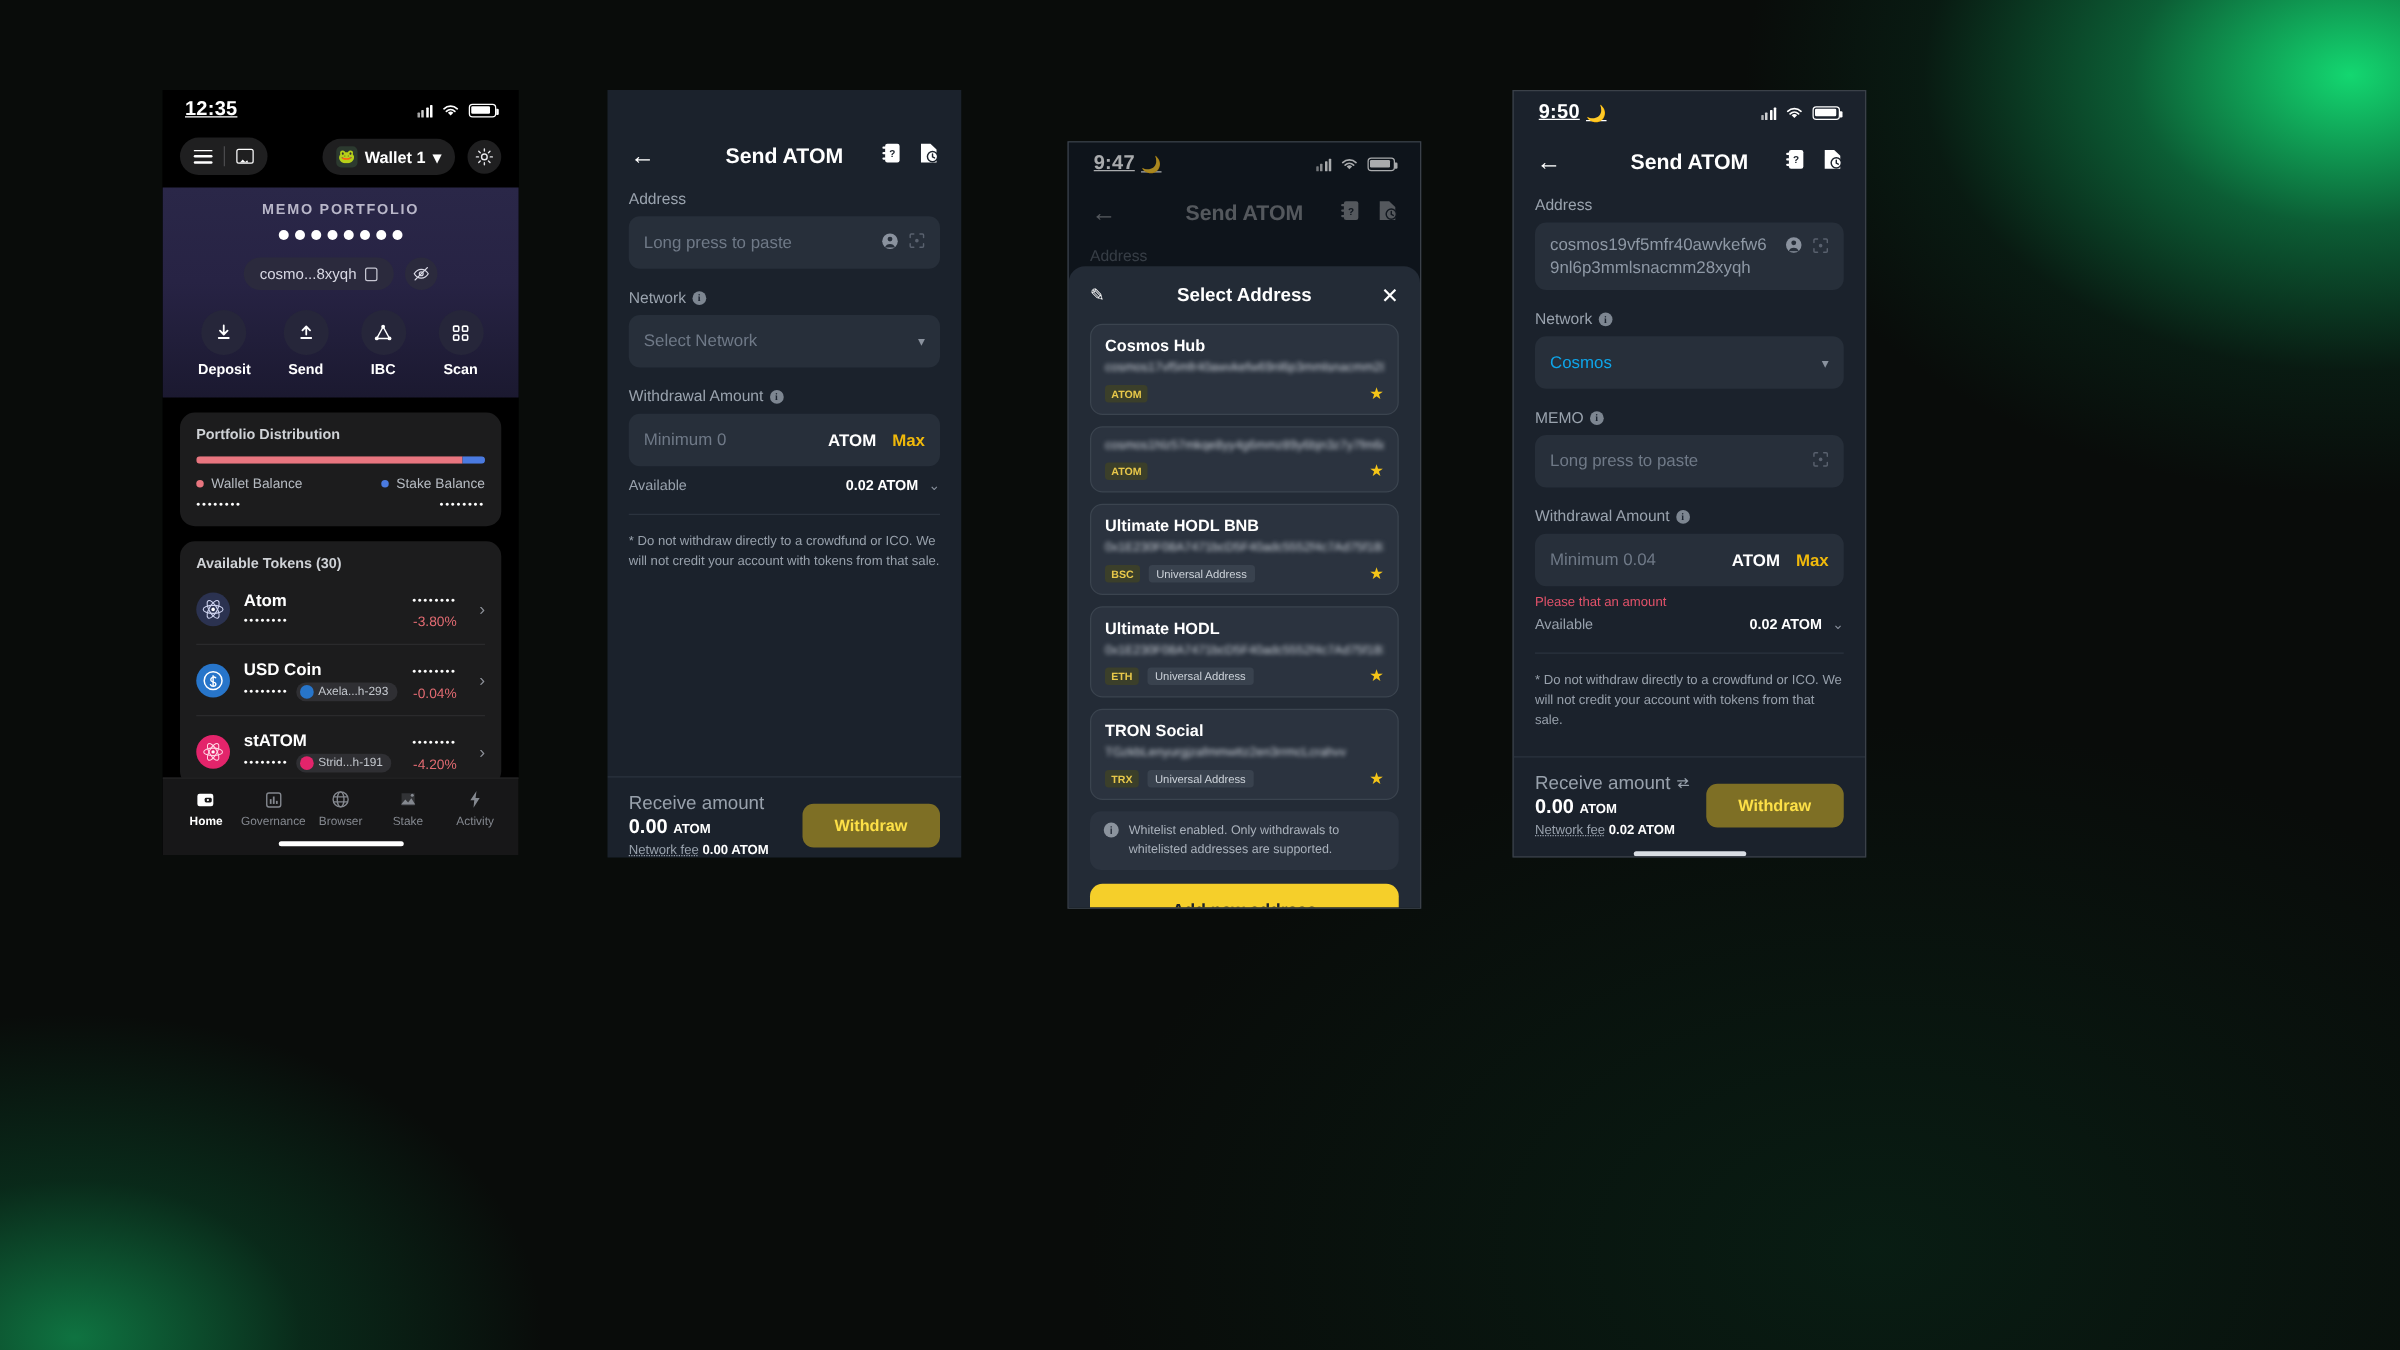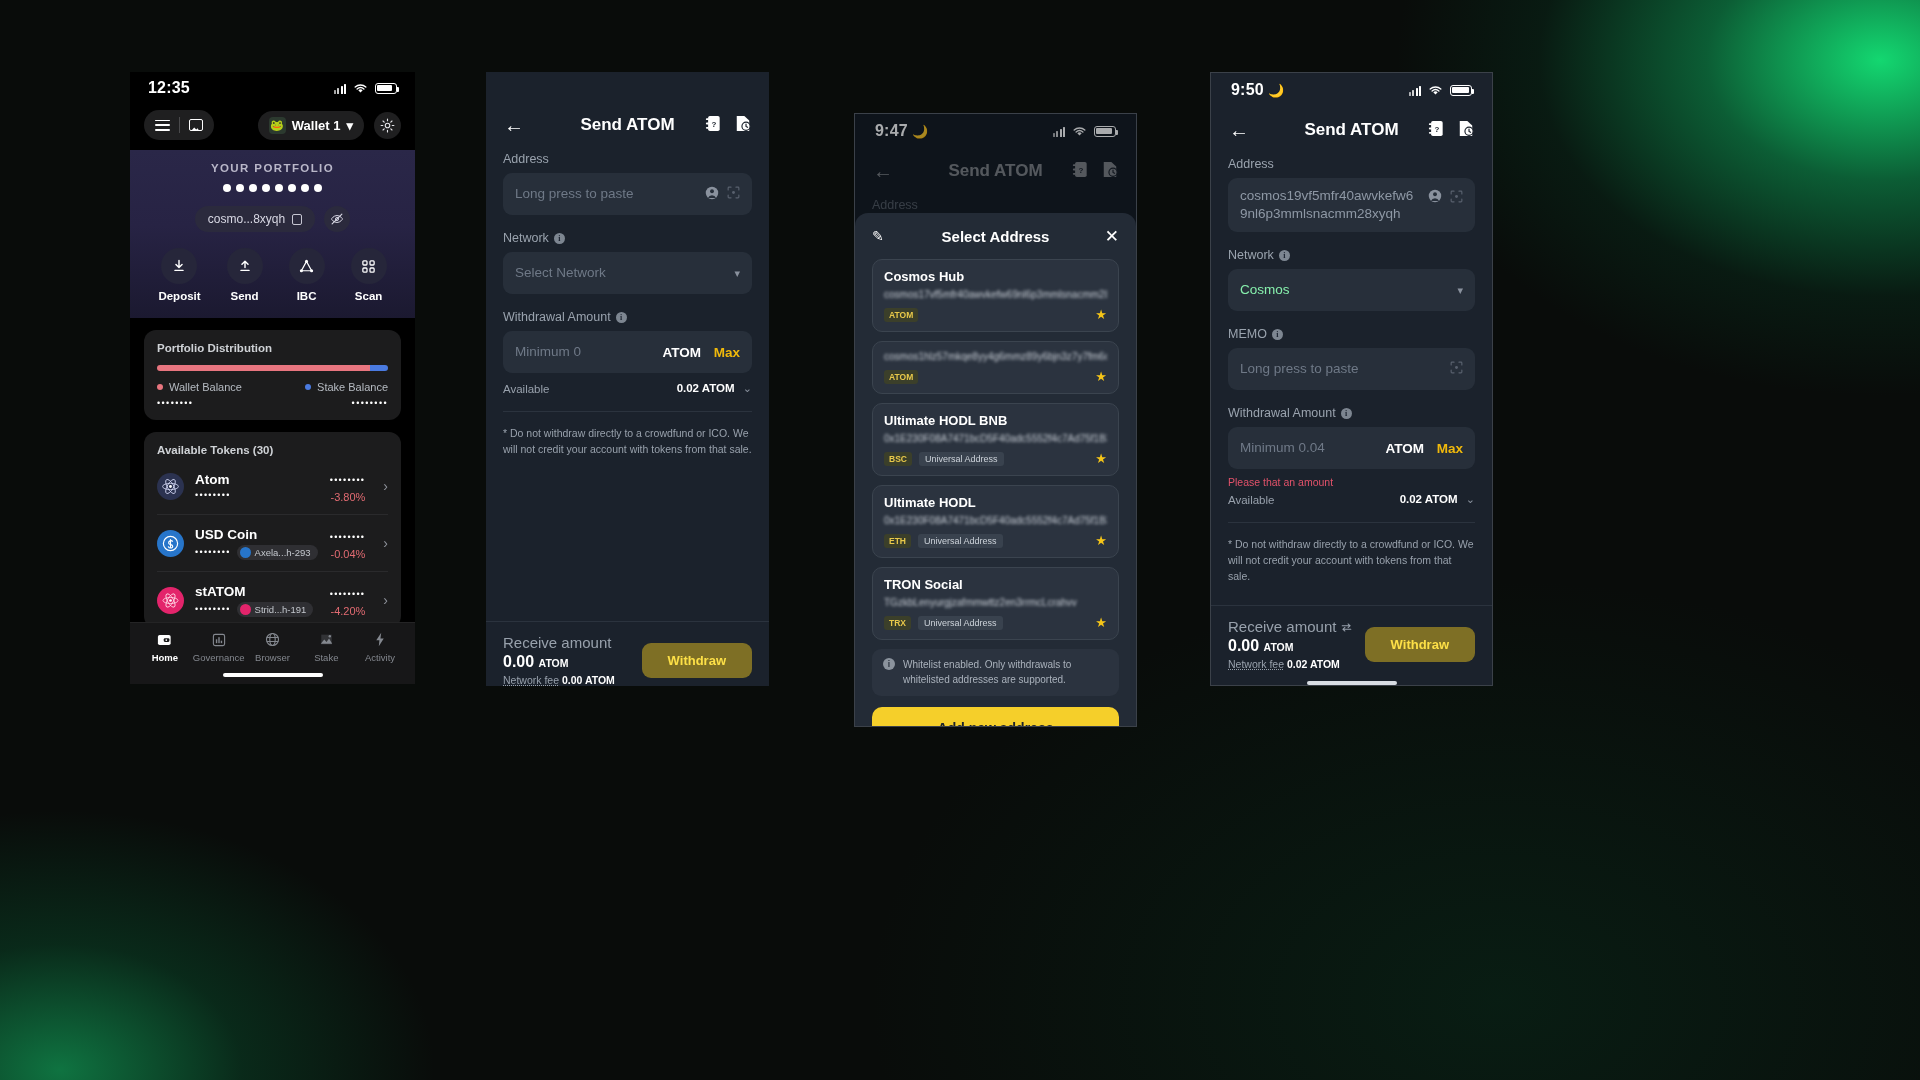--- a/index.html
+++ b/index.html
@@ -27,21 +27,21 @@
     color: #fff;
   }
   .screen { position: absolute; inset: 0; overflow: hidden; }
 
   
   .statusbar {
     display: flex; align-items: center; justify-content: space-between;
     padding: 0 20px;
     height: 34px;
   }
-  .sb-time { font-size: 16px; font-weight: 700; letter-spacing: .2px; display:flex; align-items:center; gap:5px;}
+  .sb-time { font-size: 16px; font-weight: 700; letter-spacing: .2px; display:flex; align-items:center; gap:5px;text-decoration:underline;}
   .sb-right { display: flex; align-items: center; gap: 7px; }
   .sig { display: flex; align-items: flex-end; gap: 1.5px; height: 11px; }
   .sig i { display: block; width: 2px; background: #fff; border-radius: .5px; }
   .sig i:nth-child(1){height:4px;opacity:.65}
   .sig i:nth-child(2){height:6px;opacity:.8}
   .sig i:nth-child(3){height:8px}
   .sig i:nth-child(4){height:10px}
   .batt { width: 22px; height: 11px; border: 1.4px solid #fff; border-radius: 3px; position: relative; padding:1.2px;}
   .batt::after { content:''; position:absolute; right:-3.4px; top:3px; width:2px; height:5px; background:#fff; border-radius:0 1px 1px 0;}
   .batt i { display:block; height:100%; background:#fff; border-radius:1px; }
@@ -231,21 +231,21 @@
           <svg width="15" height="15" viewBox="0 0 20 20">
               <circle cx="10" cy="10" r="3" fill="none" stroke="#e6e6ea" stroke-width="1.5"></circle>
               <g stroke="#e6e6ea" stroke-width="1.5" stroke-linecap="round">
                 <path d="M10 1.5v2.2M10 16.3v2.2M18.5 10h-2.2M3.7 10H1.5M16 4l-1.6 1.6M5.6 14.4 4 16M16 16l-1.6-1.6M5.6 5.6 4 4"></path>
               </g>
             </svg>
         </div>
       </div>
 
       <div class="portfolio">
-        <div class="portfolio-title">YOUR PORTFOLIO</div>
+        <div class="portfolio-title">MEMO PORTFOLIO</div>
         <div class="mask-row">
             <i></i>
             <i></i>
             <i></i>
             <i></i>
             <i></i>
             <i></i>
             <i></i>
             <i></i>
           </div>
@@ -765,21 +765,21 @@
             </span>
           </div>
         </div>
 
         <div class="blk">
           <div class="field-label">
             <span>Network</span>
             <span class="info-dot">i</span>
           </div>
           <div class="input">
-            <span class="val" style="color:#86efac">Cosmos</span>
+            <span class="val" style="color:#0ea5e9">Cosmos</span>
             <span style="color:#8a929e;font-size:11px">▾</span>
           </div>
         </div>
 
         <div class="blk">
           <div class="field-label">
             <span>MEMO</span>
             <span class="info-dot">i</span>
           </div>
           <div class="input">

